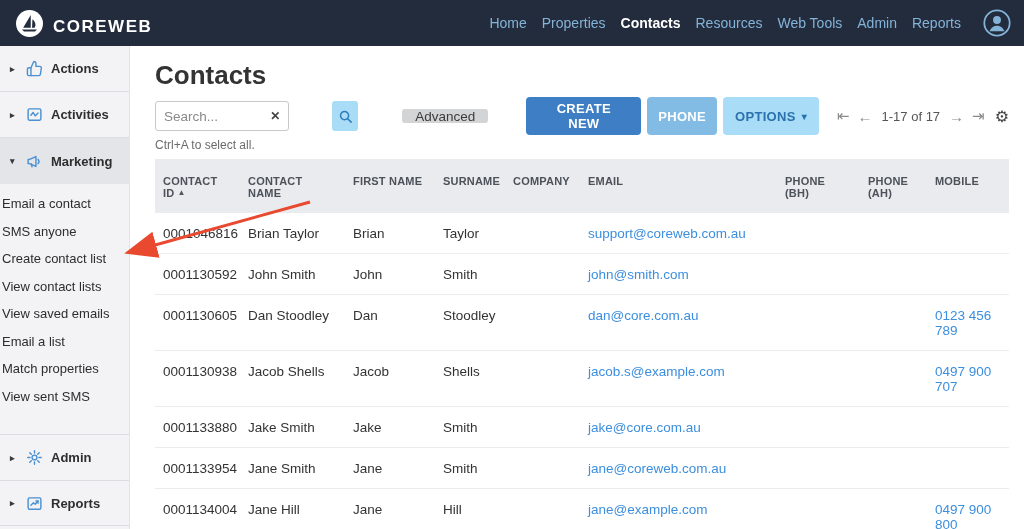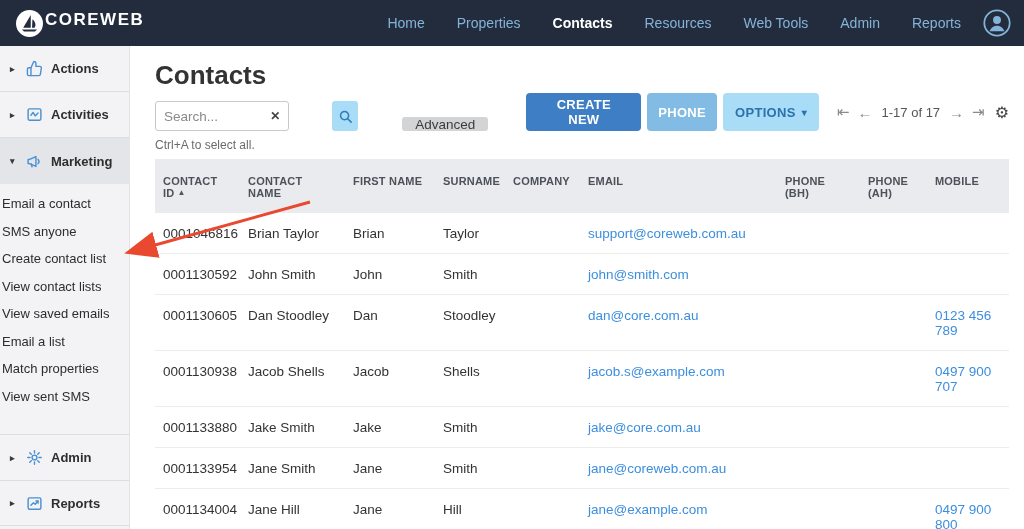--- a/index.html
+++ b/index.html
@@ -7,23 +7,23 @@
   body {
     width:1024px; height:529px; overflow:hidden; position:relative;
     font-family:"Liberation Sans", sans-serif; background:#fff; color:#333;
   }
 
   
   .topnav {
     height:46px; background:#232c3d; display:flex; align-items:center;
     padding:0 13px 0 16px;
   }
-  .brand { display:flex; align-items:flex-start; gap:2px; cursor:pointer; }
+  .brand { display:flex; align-items:flex-end; gap:10px; cursor:pointer; }
   .brand-name { color:#fff; font-weight:bold; font-size:17px; letter-spacing:1.5px; }
-  .nav-items { margin-left:auto; display:flex; align-items:center; gap:32px; font-size:14px; }
+  .nav-items { margin-left:auto; display:flex; align-items:center; gap:15px; font-size:14px; }
   .nav-item { color:#84b3d8; cursor:pointer; white-space:nowrap; }
   .nav-item.active { color:#ffffff; font-weight:bold; }
   .avatar { margin-left:22px; width:28px; height:28px; cursor:pointer; }
 
   
   .layout { display:flex; height:483px; }
 
   
   .sidebar { width:130px; background:#f3f3f5; border-right:1px solid #e4e4e8; flex:none; }
   .side-section {
@@ -39,21 +39,21 @@
   .sub-list { list-style:none; margin:0; padding:6px 0 24px 0; }
   .sub-list li {
     font-size:13px; color:#2d2d2d; line-height:27.5px; padding-left:2px;
     cursor:pointer; white-space:nowrap;
   }
 
   
   .main { flex:1; padding:10px 15px 0 25px; position:relative; }
   .page-title { font-size:26px; font-weight:bold; color:#333; margin:4px 0 10px; }
 
-  .toolbar { display:flex; align-items:flex-end; height:30px; margin-bottom:7px;gap:38px; }
+  .toolbar { display:flex; align-items:center; height:30px; margin-bottom:7px;gap:38px; }
   .search-box {
     width:135px; height:30px; border:1px solid #c9c9c9; border-radius:3px;
     background:#fff; display:flex; align-items:center; padding:0 8px;
   }
   .search-box input {
     border:none; outline:none; width:100%; font-size:13.5px; color:#333;
     font-family:"Liberation Sans", sans-serif; background:transparent; padding:0;
   }
   .search-box input::placeholder { color:#8a8a8a; }
   .clear-x { color:#444; font-size:12px; font-weight:bold; cursor:pointer; padding-left:4px; }

